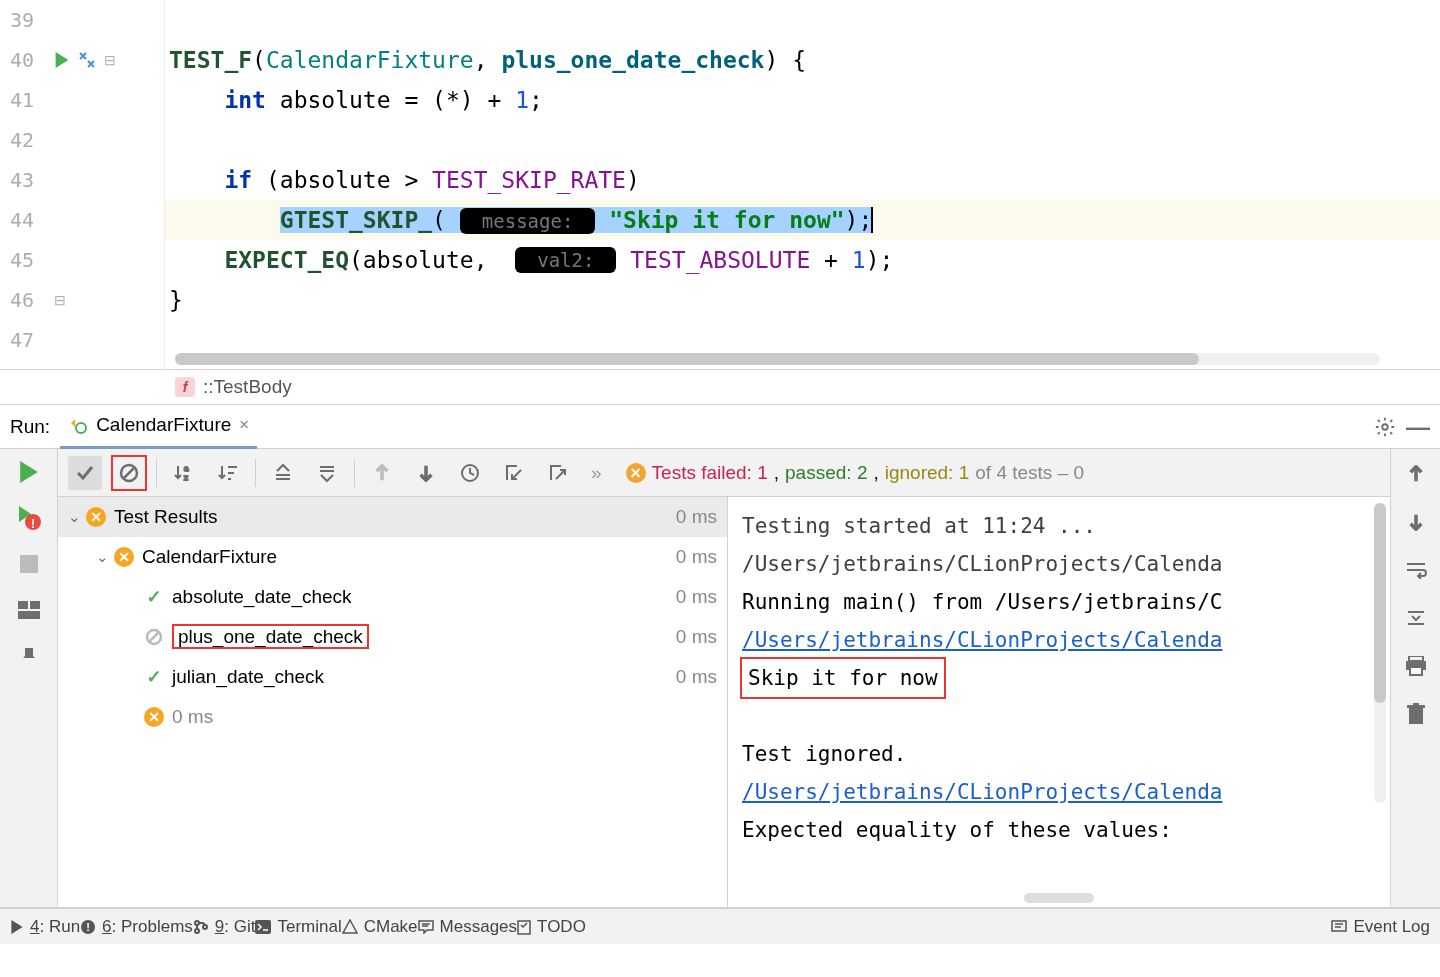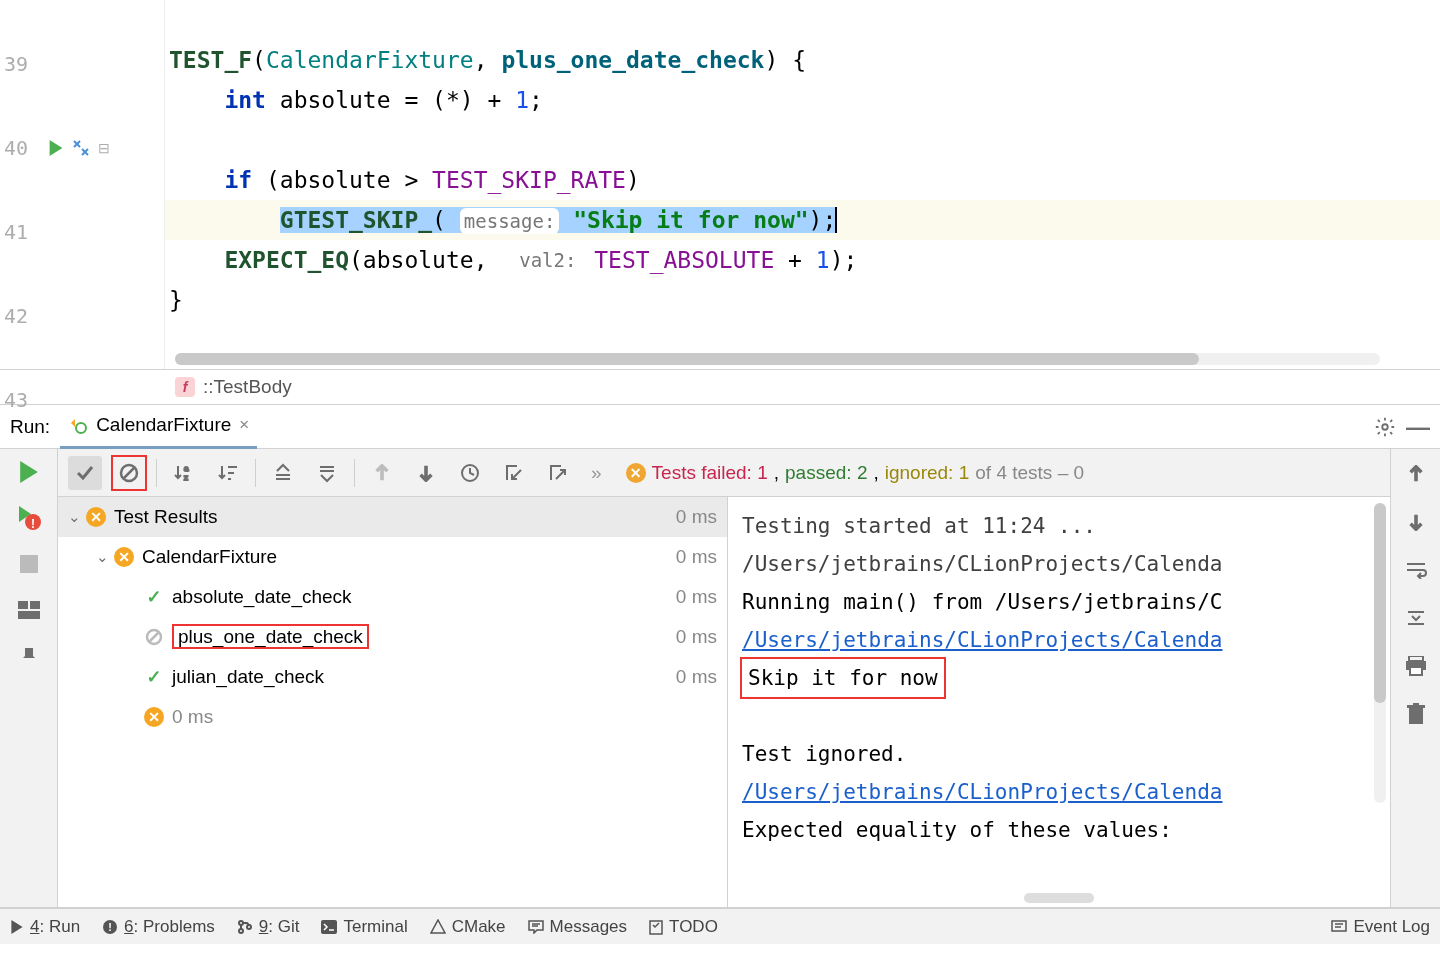--- a/index.html
+++ b/index.html
@@ -22,22 +22,21 @@
 .gutter {
   width: 165px;
   background: #fff;
   border-right: 1px solid #eee;
   flex-shrink: 0;
 }
 .gutter-row {
   display: flex;
   align-items: center;
   height: 40px;
-  padding-left: 4px;
-  margin-top: 44px;
+  padding-left: 10px;
 }
 .line-num { color: #adadad; font-size: 20px; font-family: Menlo, monospace; width: 32px; }
 .gutter-icons { display: flex; gap: 8px; margin-left: 12px; align-items: center; }
 .code-area { flex: 1; overflow: hidden; position: relative; text-align: right; }
 .code-line {
   height: 40px;
   display: flex;
   align-items: center;
   padding-left: 4px;
   font-family: Menlo, monospace;
@@ -47,23 +46,23 @@
 .code-line.highlighted { background: #fcfaed; }
 .code-line .selection { background: #a6d2ff; }
 .kw-blue { color: #0033b3; font-weight: bold; }
 .kw-teal { color: #008080; }
 .kw-green { color: #00627a; font-weight: 600; }
 .kw-macro { color: #1f542e; font-weight: 700; }
 .kw-purple { color: #871094; }
 .kw-num { color: #1750eb; }
 .kw-str { color: #067d17; font-weight: 600; }
 .param-hint {
-  background: #ffffff;
+  background: #000000;
   border-radius: 6px;
-  padding: 2px 4px;
+  padding: 2px 22px;
   color: #777;
   font-size: 19px;
   font-weight: normal;
 }
 .fold-marker { color: #adadad; font-size: 14px; }
 .caret-bar { display: inline-block; width: 2px; height: 26px; background: #000; vertical-align: middle; margin-left: -1px;}
 .hscroll {
   position: absolute;
   bottom: 4px;
   left: 10px;
@@ -210,21 +209,20 @@
 }
 
 
 .bottom-bar {
   height: 36px;
   background: #f2f2f2;
   border-top: 1px solid #d1d1d1;
   display: flex;
   align-items: center;
   padding: 0 10px;
-  gap: 22px;
   font-size: 17px;
   color: #444;
 }
 .bottom-item { display: flex; align-items: center; gap: 6px; }
 .underline-char { text-decoration: underline; }
 
 
 svg { display: block; }
 </style>
 </head>

